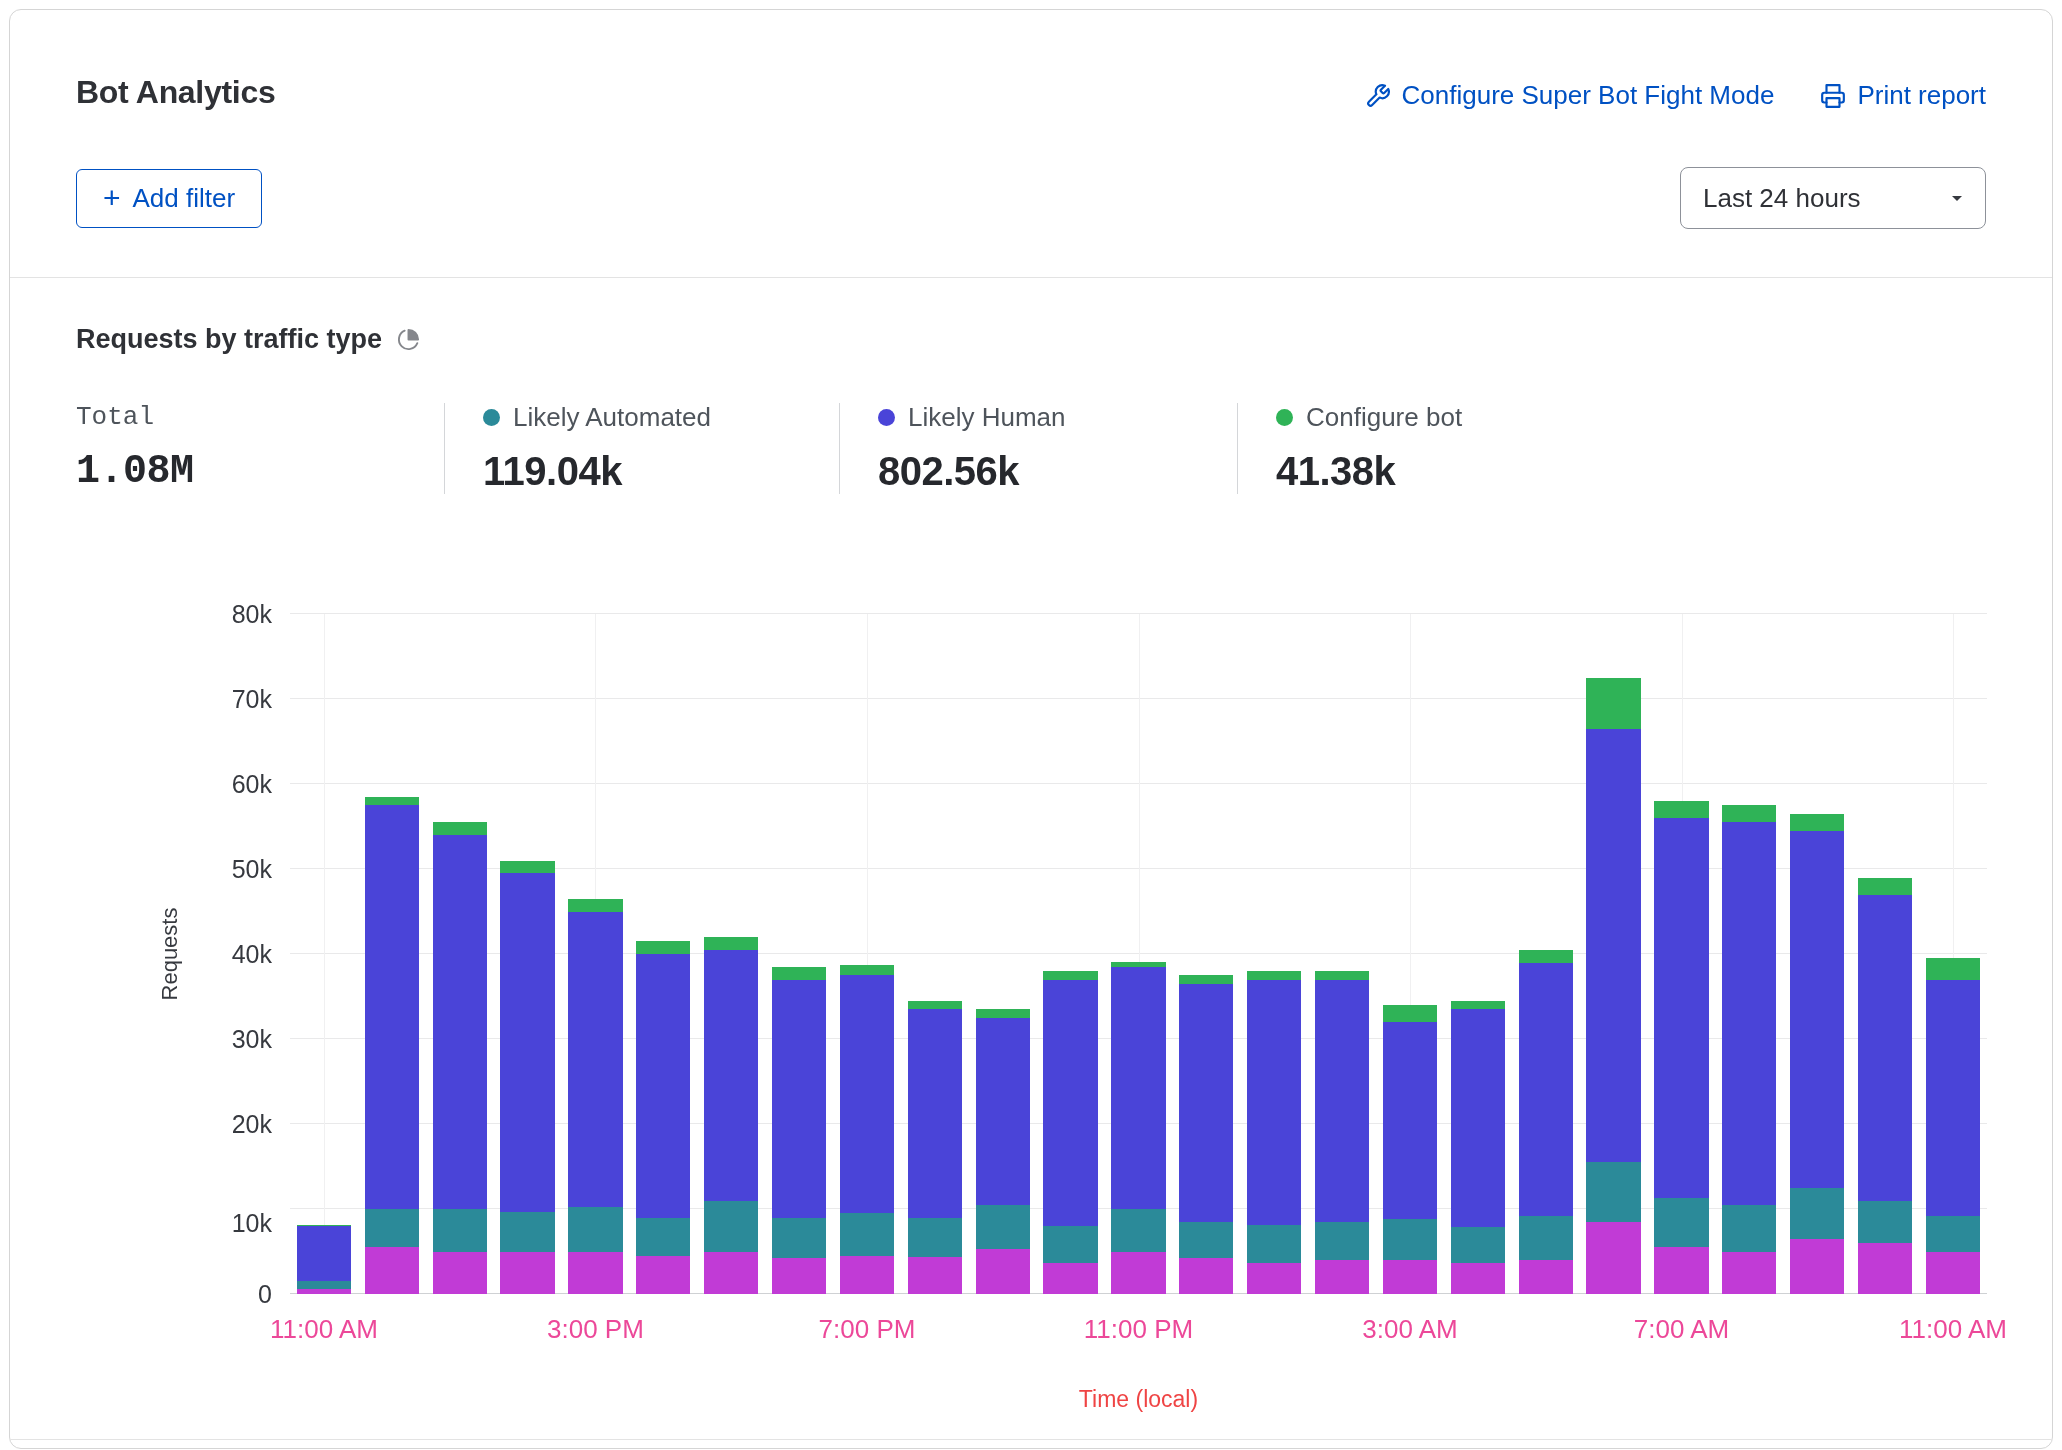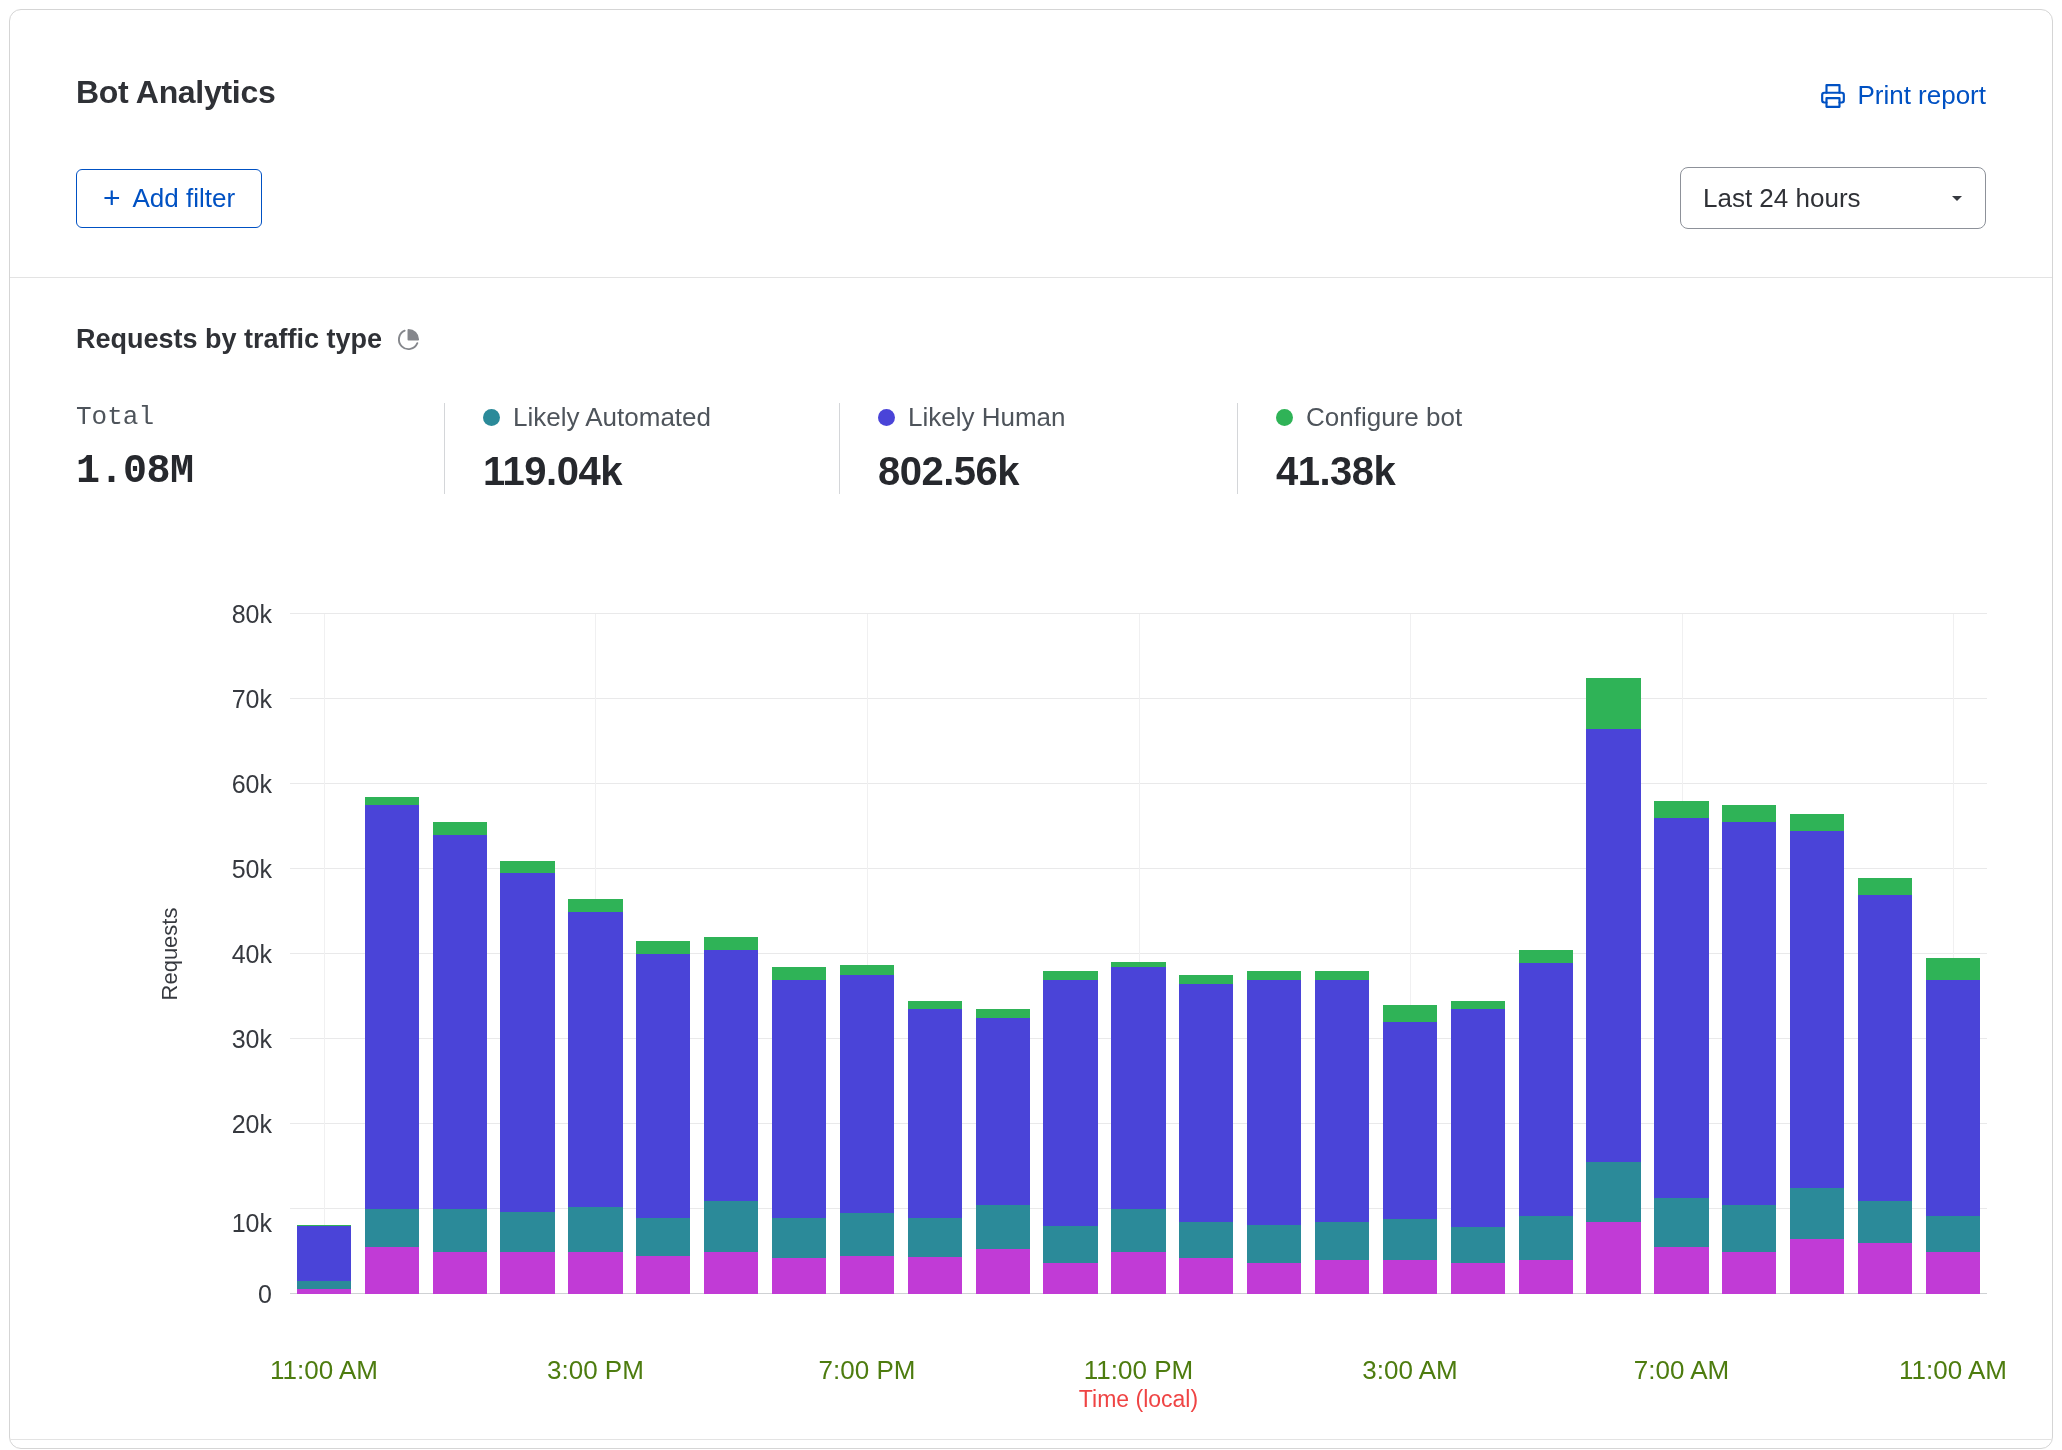--- a/index.html
+++ b/index.html
@@ -48,35 +48,43 @@
   .hline.base { background:#cfd1d4; }
   .vline { position:absolute; top:0; bottom:0; width:1px; background:#f0f0f1; }
   .ytick { position:absolute; right:100%; padding-right:18px; transform:translateY(50%);
     font-size:25px; color:#36393f; white-space:nowrap; }
   .bars { position:absolute; left:0; top:0; width:100%; height:100%;
     display:flex; align-items:flex-end; }
   .slot { flex:1; display:flex; justify-content:center; align-items:flex-end; height:100%; }
   .bar { width:80%; display:flex; flex-direction:column-reverse; }
   .seg { width:100%; }
   .xtick { position:absolute; top:700px; transform:translateX(-50%);
-    font-size:26px; color:#4d7c0f; white-space:nowrap;margin-top:41px; }
+    font-size:26px; color:#ec4899; white-space:nowrap; }
   .x-axis-label { position:absolute; top:772px; left:50%; transform:translateX(-50%);
     font-size:23px; color:#ef4444; }
 
   .bottom-divider { position:absolute; left:0; right:0; bottom:8px; height:1px; background:#e3e3e3; }
 </style>
 </head>
 <body>
 
 <div class="card">
 
   <div class="card-header">
     <div class="header-row">
       <div class="page-title">Bot Analytics</div>
       <div class="header-links">
+        <div class="hlink">
+          <span style="display:flex;">
+            <svg width="26" height="26" viewBox="0 0 24 24" fill="none" stroke="#0051c3" stroke-width="2" stroke-linecap="round" stroke-linejoin="round">
+                <path d="M14.7 6.3a1 1 0 0 0 0 1.4l1.6 1.6a1 1 0 0 0 1.4 0l3.77-3.77a6 6 0 0 1-7.94 7.94l-6.91 6.91a2.12 2.12 0 0 1-3-3l6.91-6.91a6 6 0 0 1 7.94-7.94l-3.76 3.76z"></path>
+              </svg>
+          </span>
+          <span>Configure Super Bot Fight Mode</span>
+        </div>
         <div class="hlink">
           <span style="display:flex;">
             <svg width="26" height="26" viewBox="0 0 24 24" fill="none" stroke="#0051c3" stroke-width="2" stroke-linecap="round" stroke-linejoin="round">
                 <polyline points="6 9 6 2 18 2 18 9"></polyline>
                 <path d="M6 18H4a2 2 0 0 1-2-2v-5a2 2 0 0 1 2-2h16a2 2 0 0 1 2 2v5a2 2 0 0 1-2 2h-2"></path>
                 <rect x="6" y="14" width="12" height="8"></rect>
               </svg>
           </span>
           <span>Print report</span>
         </div>

